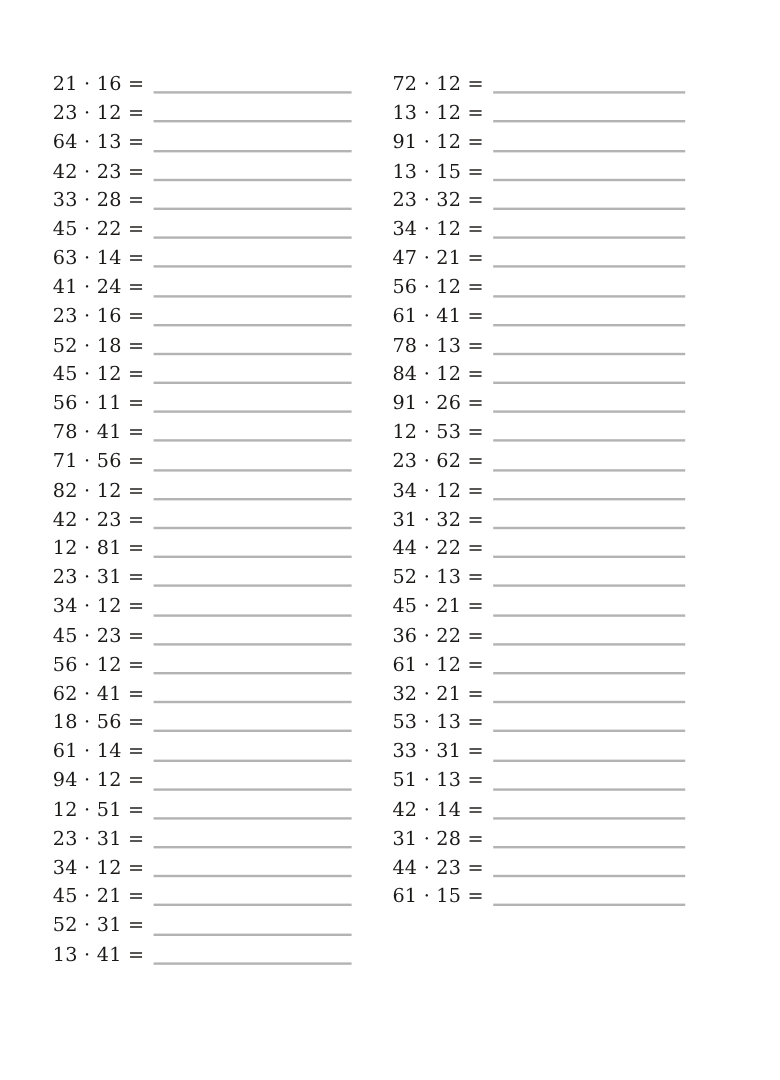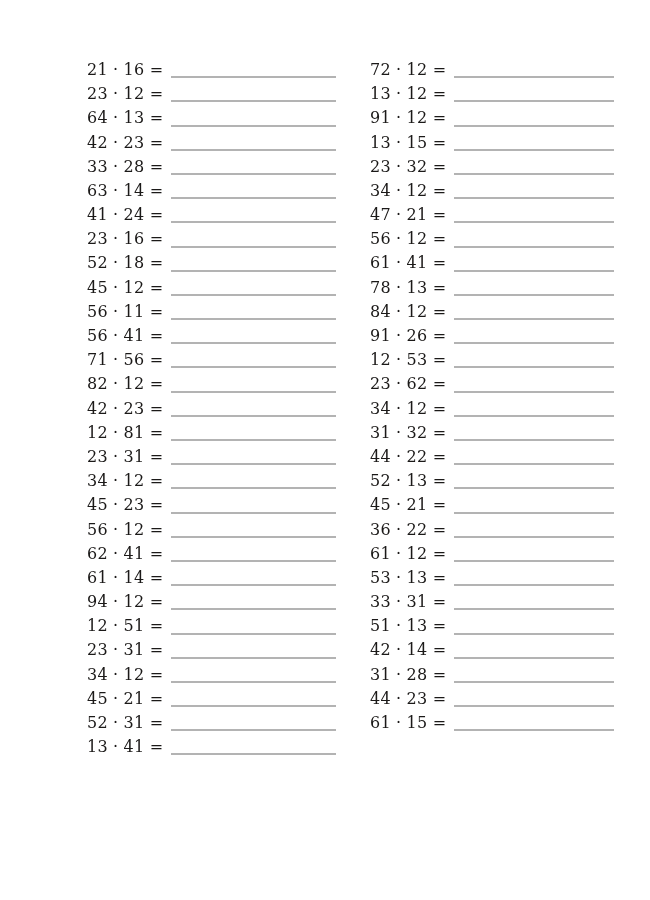--- a/index.html
+++ b/index.html
@@ -2,21 +2,21 @@
 <html style="--text-color: #1b1918; --line-color: #b3b3b3; --badge-bg: #9b9b96; --badge-text: #ffffff;"><head>
 <meta charset="utf-8">
 <style>
   html,body { margin:0; padding:0; }
   body {
     width:650px; height:900px; position:relative;
     background:#ffffff; overflow:hidden;
     font-family:"Liberation Sans", sans-serif;
   }
   .worksheet { position:absolute; top:58px; left:0; width:650px; }
-  .col { position:absolute; top:0; display:flex; flex-direction:column;margin-left:43px; }
+  .col { position:absolute; top:0; display:flex; flex-direction:column; }
   .col-left  { left:44px;  width:251px; }
   .col-right { left:327px; width:246px; }
   .row { display:flex; align-items:flex-end; height:24.2px; }
   .prob {
     font-family:"DejaVu Serif","Liberation Serif",serif;
     font-size:16px; line-height:24.2px; color:var(--text-color,#1b1918);
     white-space:pre; min-width:78px; letter-spacing:0.2px;
   }
   .ansline {
     flex:1; height:0; border-bottom:2px solid var(--line-color,#b3b3b3);
@@ -43,20 +43,24 @@
       </div>
       <div class="row">
         <span class="prob">42 · 23 =</span>
         <span class="ansline"></span>
       </div>
       <div class="row">
         <span class="prob">33 · 28 =</span>
         <span class="ansline"></span>
       </div>
       <div class="row">
+        <span class="prob">45 · 22 =</span>
+        <span class="ansline"></span>
+      </div>
+      <div class="row">
         <span class="prob">63 · 14 =</span>
         <span class="ansline"></span>
       </div>
       <div class="row">
         <span class="prob">41 · 24 =</span>
         <span class="ansline"></span>
       </div>
       <div class="row">
         <span class="prob">23 · 16 =</span>
         <span class="ansline"></span>
@@ -67,21 +71,21 @@
       </div>
       <div class="row">
         <span class="prob">45 · 12 =</span>
         <span class="ansline"></span>
       </div>
       <div class="row">
         <span class="prob">56 · 11 =</span>
         <span class="ansline"></span>
       </div>
       <div class="row">
-        <span class="prob">56 · 41 =</span>
+        <span class="prob">78 · 41 =</span>
         <span class="ansline"></span>
       </div>
       <div class="row">
         <span class="prob">71 · 56 =</span>
         <span class="ansline"></span>
       </div>
       <div class="row">
         <span class="prob">82 · 12 =</span>
         <span class="ansline"></span>
       </div>
@@ -104,20 +108,24 @@
       <div class="row">
         <span class="prob">45 · 23 =</span>
         <span class="ansline"></span>
       </div>
       <div class="row">
         <span class="prob">56 · 12 =</span>
         <span class="ansline"></span>
       </div>
       <div class="row">
         <span class="prob">62 · 41 =</span>
+        <span class="ansline"></span>
+      </div>
+      <div class="row">
+        <span class="prob">18 · 56 =</span>
         <span class="ansline"></span>
       </div>
       <div class="row">
         <span class="prob">61 · 14 =</span>
         <span class="ansline"></span>
       </div>
       <div class="row">
         <span class="prob">94 · 12 =</span>
         <span class="ansline"></span>
       </div>
@@ -225,20 +233,24 @@
       </div>
       <div class="row">
         <span class="prob">36 · 22 =</span>
         <span class="ansline"></span>
       </div>
       <div class="row">
         <span class="prob">61 · 12 =</span>
         <span class="ansline"></span>
       </div>
       <div class="row">
+        <span class="prob">32 · 21 =</span>
+        <span class="ansline"></span>
+      </div>
+      <div class="row">
         <span class="prob">53 · 13 =</span>
         <span class="ansline"></span>
       </div>
       <div class="row">
         <span class="prob">33 · 31 =</span>
         <span class="ansline"></span>
       </div>
       <div class="row">
         <span class="prob">51 · 13 =</span>
         <span class="ansline"></span>

